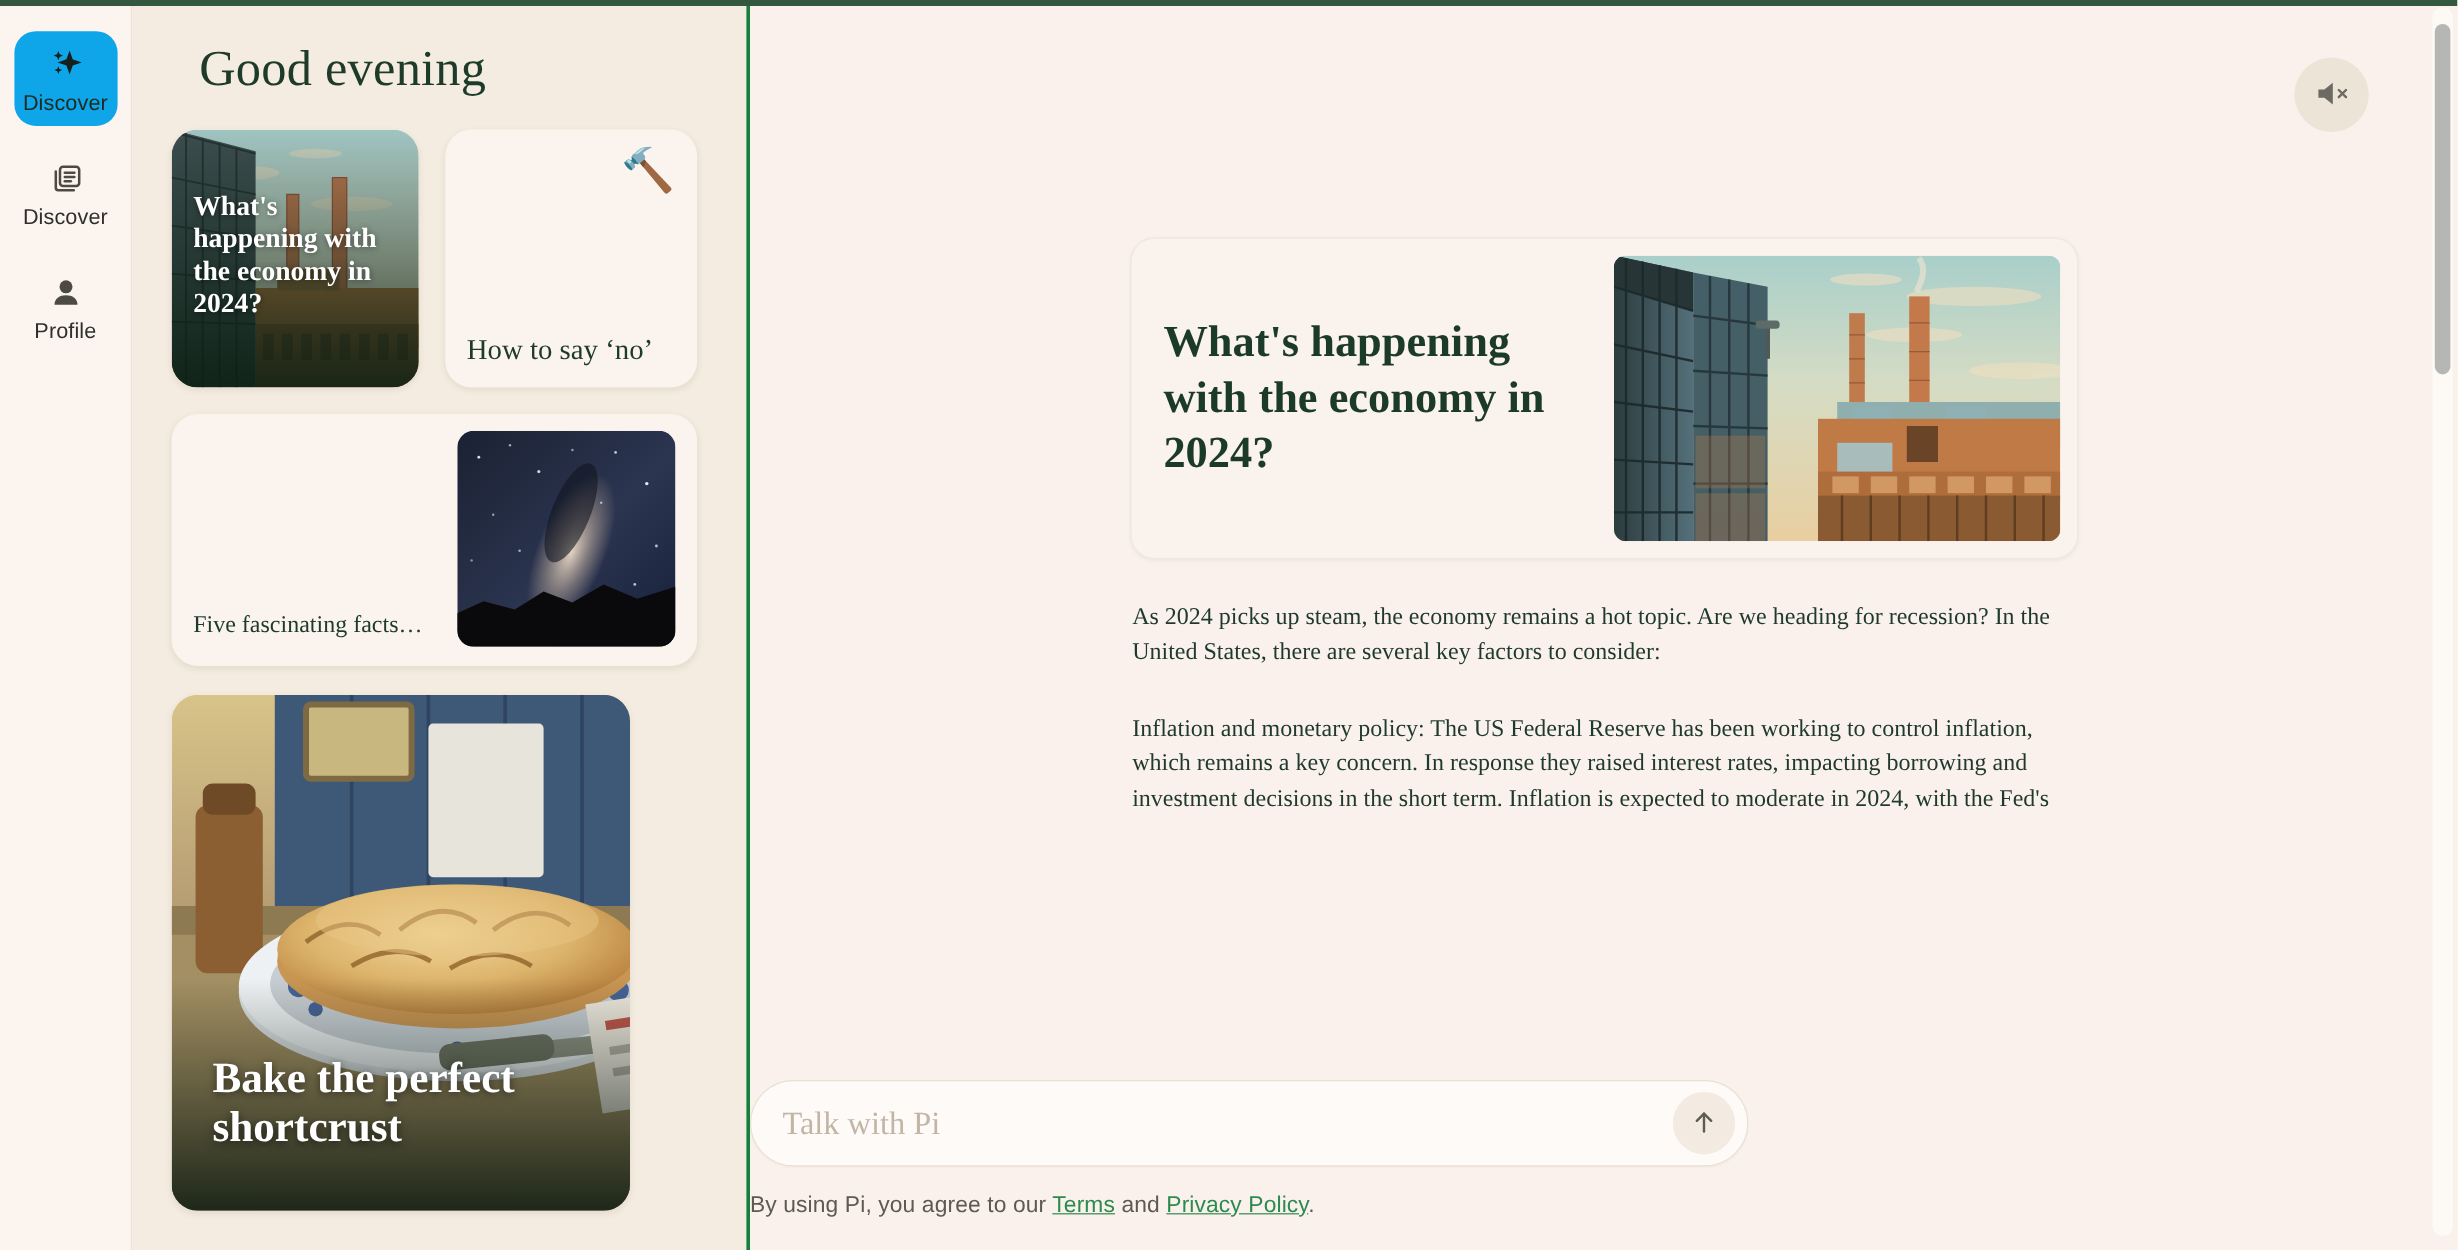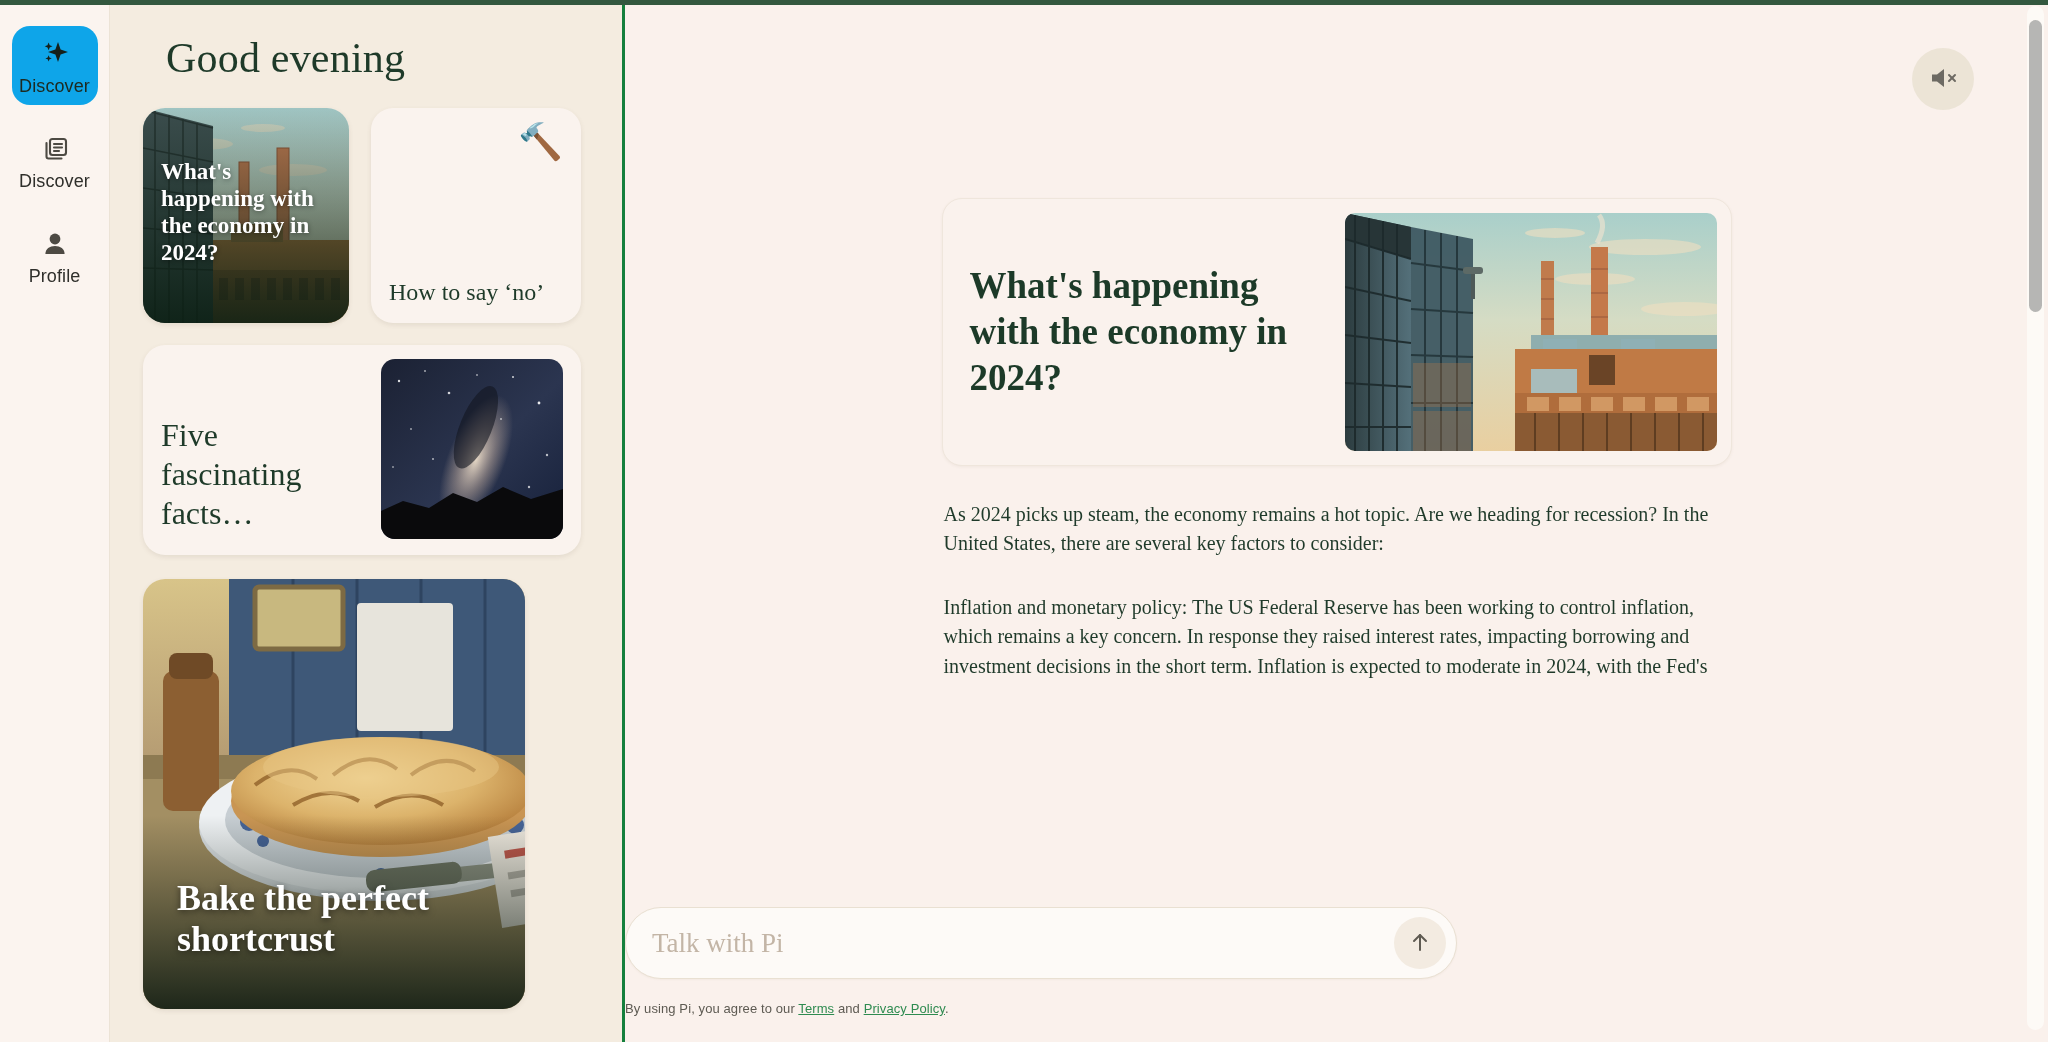--- a/index.html
+++ b/index.html
@@ -110,21 +110,21 @@
   
   .card-facts {
     width: 438px; height: 210px;
     margin-top: 22px;
     padding: 16px 18px;
     display: flex; align-items: flex-end; justify-content: space-between;
     gap: 10px;
   }
   .facts-text {
     font-family: "Liberation Serif", serif;
-    font-size: 32px; line-height: 1.22;
+    font-size: 20px; line-height: 1.22;
     color: #1e3a29;
     max-width: 200px;
     padding-bottom: 6px;
   }
   .facts-thumb {
     width: 182px; height: 180px;
     border-radius: 14px; overflow: hidden;
     flex: 0 0 auto; position: relative;
   }
 
@@ -224,21 +224,21 @@
   }
   .composer input::placeholder { color: #c3b5a6; }
   .send-btn {
     width: 52px; height: 52px; border-radius: 50%;
     background: #f3ebe1; border: none;
     display: flex; align-items: center; justify-content: center;
     cursor: pointer; flex: 0 0 auto;
   }
   .legal {
     margin-top: 22px;
-    font-size: 13px; color: #5d5a52;
+    font-size: 19px; color: #5d5a52;
     letter-spacing: .1px;
   }
   .legal a { color: #2e8b50; text-decoration: underline; }
 
   
   .scrollbar {
     position: absolute; top: 6px; right: 4px;
     width: 17px; height: 1024px;
     background: #fdfaf6;
     border-radius: 9px;

